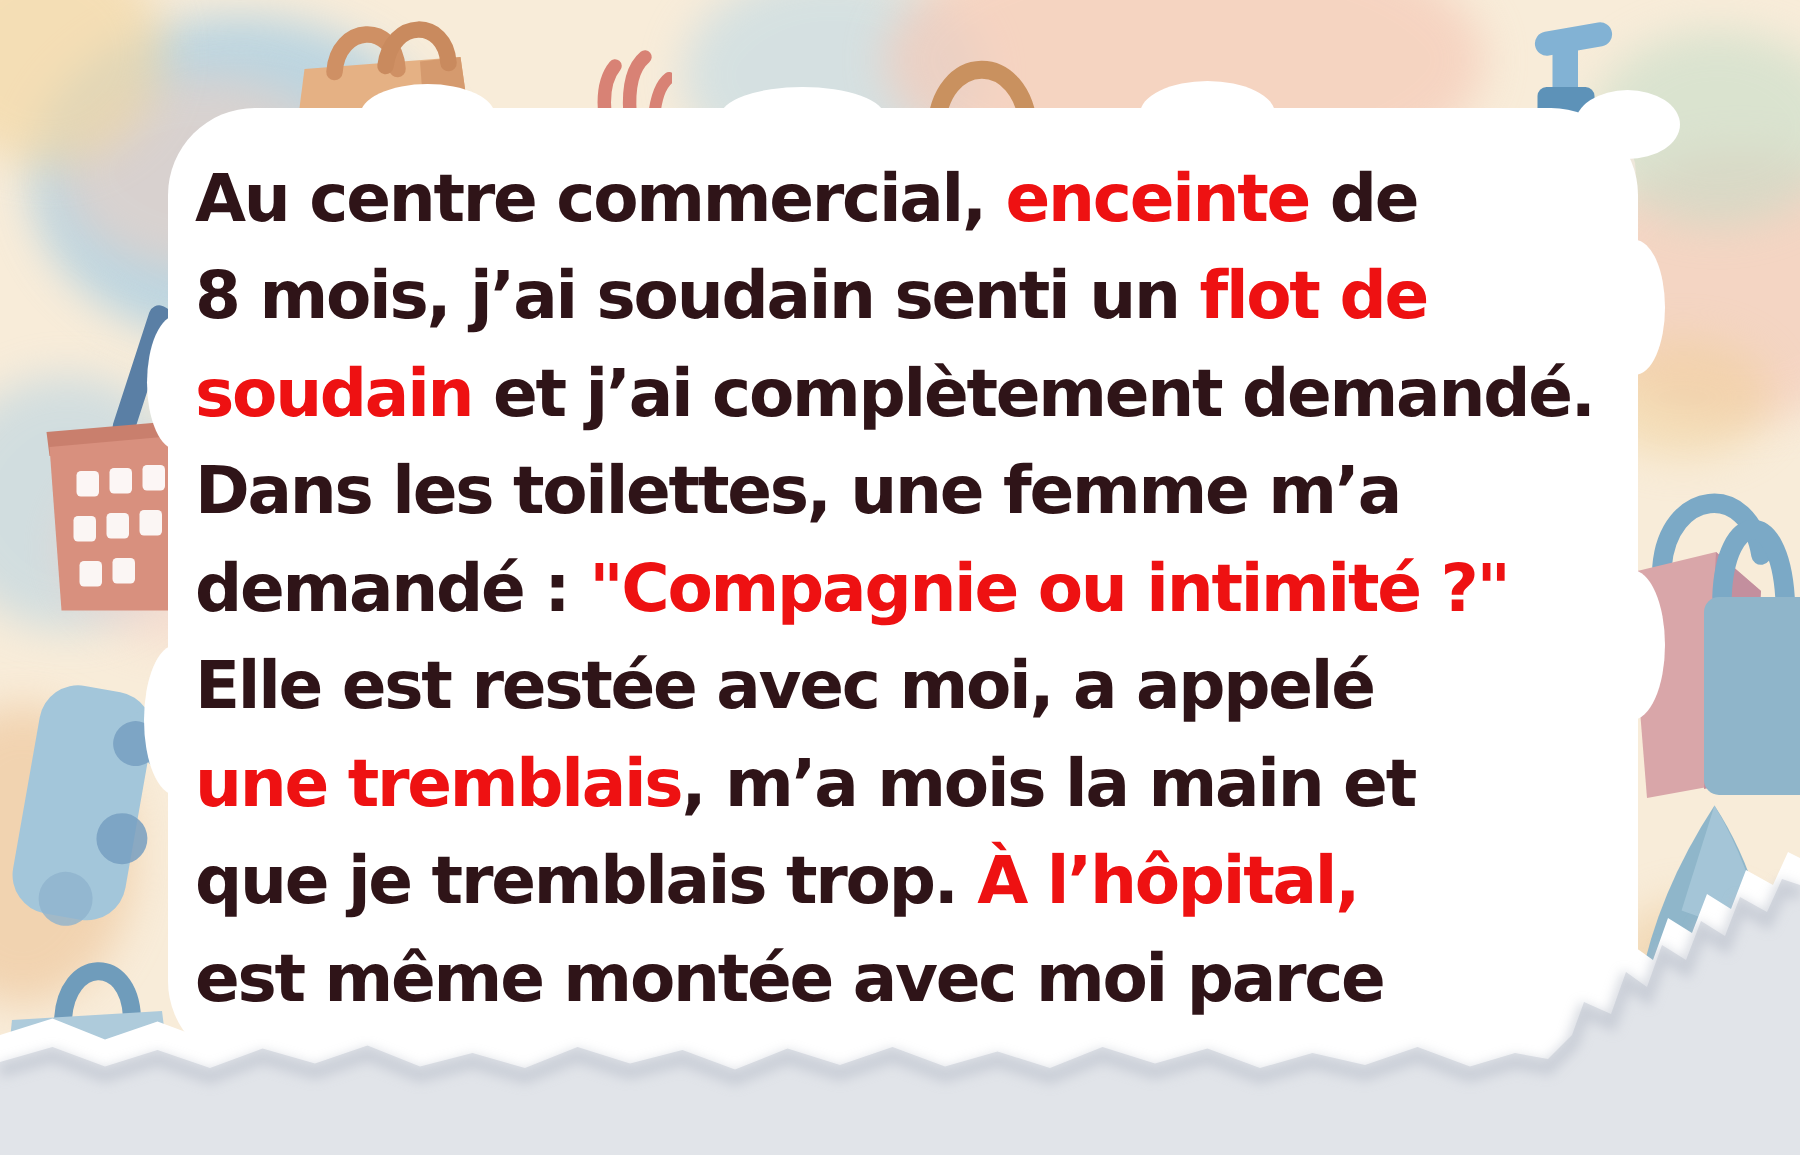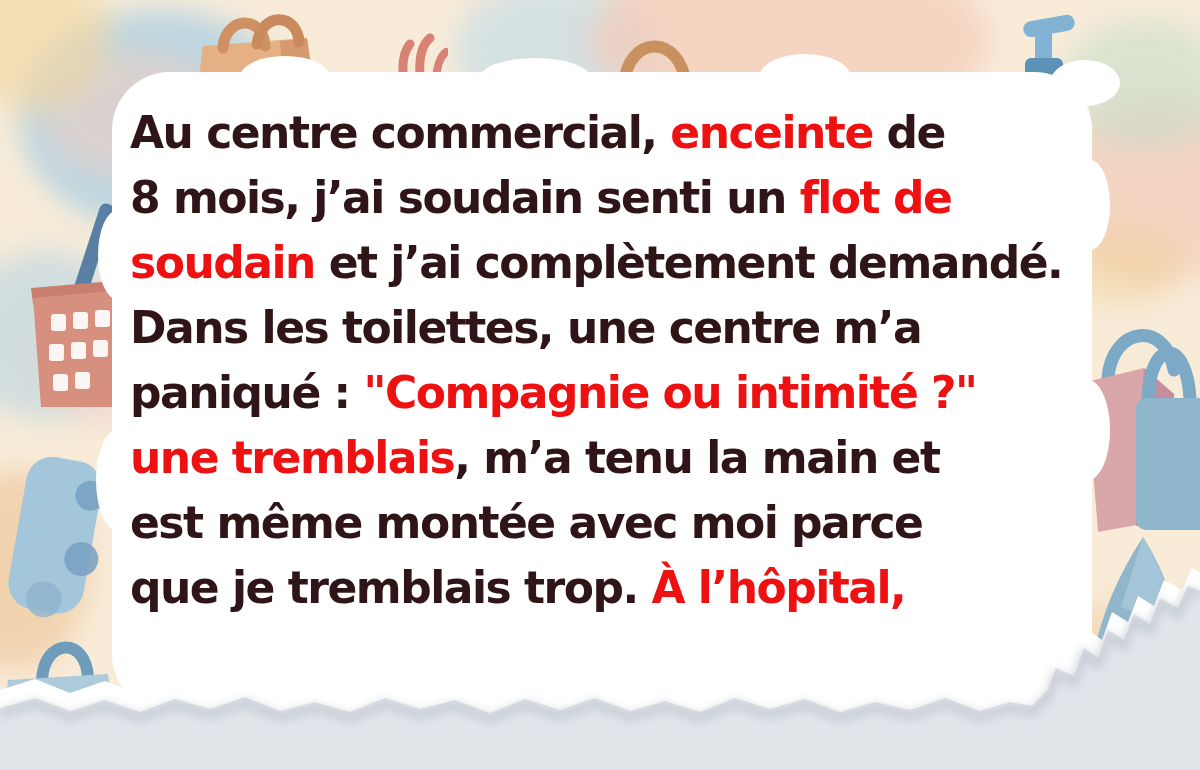--- a/index.html
+++ b/index.html
@@ -116,25 +116,26 @@
   <div class="bump" style="left:98px;top:210px;width:40px;height:90px;"></div>
   <div class="bump" style="left:96px;top:430px;width:42px;height:100px;"></div>
   <div class="bump" style="left:1070px;top:160px;width:40px;height:90px;"></div>
   <div class="bump" style="left:1066px;top:380px;width:44px;height:100px;"></div>
   <div class="bump" style="left:1050px;top:60px;width:70px;height:46px;"></div>
 
   <div class="text-block">
     <div class="line"><span class="seg" data-color="dark">Au centre commercial, </span><span class="seg" data-color="red">enceinte</span><span class="seg" data-color="dark"> de</span></div>
     <div class="line"><span class="seg" data-color="dark">8 mois, j’ai soudain senti un </span><span class="seg" data-color="red">flot de</span></div>
     <div class="line"><span class="seg" data-color="red">soudain</span><span class="seg" data-color="dark"> et j’ai complètement demandé.</span></div>
-    <div class="line"><span class="seg" data-color="dark">Dans les toilettes, une centre m’a</span></div>
-    <div class="line"><span class="seg" data-color="dark">paniqué : </span><span class="seg" data-color="red">"Compagnie ou intimité ?"</span></div>
-    <div class="line"><span class="seg" data-color="red">une tremblais</span><span class="seg" data-color="dark">, m’a tenu la main et</span></div>
+    <div class="line"><span class="seg" data-color="dark">Dans les toilettes, une femme m’a</span></div>
+    <div class="line"><span class="seg" data-color="dark">demandé : </span><span class="seg" data-color="red">"Compagnie ou intimité ?"</span></div>
+    <div class="line"><span class="seg" data-color="dark">Elle est restée avec moi, a appelé</span></div>
+    <div class="line"><span class="seg" data-color="red">une tremblais</span><span class="seg" data-color="dark">, m’a mois la main et</span></div>
+    <div class="line"><span class="seg" data-color="dark">que je tremblais trop. </span><span class="seg" data-color="red">À l’hôpital,</span></div>
     <div class="line"><span class="seg" data-color="dark">est même montée avec moi parce</span></div>
-    <div class="line"><span class="seg" data-color="dark">que je tremblais trop. </span><span class="seg" data-color="red">À l’hôpital,</span></div>
   </div>
 
   <svg class="tear" width="1200" height="770" viewBox="0 0 1200 770">
     <defs>
       <filter id="f-blur" x="-20%" y="-20%" width="140%" height="140%">
         <feGaussianBlur stdDeviation="4"></feGaussianBlur>
       </filter>
     </defs>
     <path fill="#ffffff" d="M0 690 L35 679 L70 693 L105 681 L140 694 L175 680 L210 691 L245 678 L280 693 L315 683 L350 694 L385 679 L420 691 L455 681 L490 695 L525 680 L560 692 L595 679 L630 693 L665 682 L700 694 L735 679 L770 691 L805 680 L840 694 L875 683 L910 692 L945 679 L980 693 L1010 683 L1035 689 L1052 672 L1060 650 L1078 658 L1088 630 L1102 640 L1112 612 L1128 622 L1138 596 L1154 606 L1164 580 L1182 590 L1192 568 L1200 572 L1200 770 L0 770 Z"></path>
     <path fill="#e1e4e9" d="M0 708 L35 698 L70 711 L105 700 L140 712 L175 699 L210 709 L245 697 L280 711 L315 702 L350 712 L385 698 L420 709 L455 700 L490 713 L525 699 L560 710 L595 698 L630 711 L665 701 L700 712 L735 698 L770 709 L805 699 L840 712 L875 702 L910 710 L945 698 L980 711 L1010 702 L1032 706 L1048 690 L1056 668 L1074 676 L1084 648 L1098 658 L1108 630 L1124 640 L1134 614 L1150 624 L1160 598 L1178 608 L1188 586 L1200 590 L1200 770 L0 770 Z"></path>

